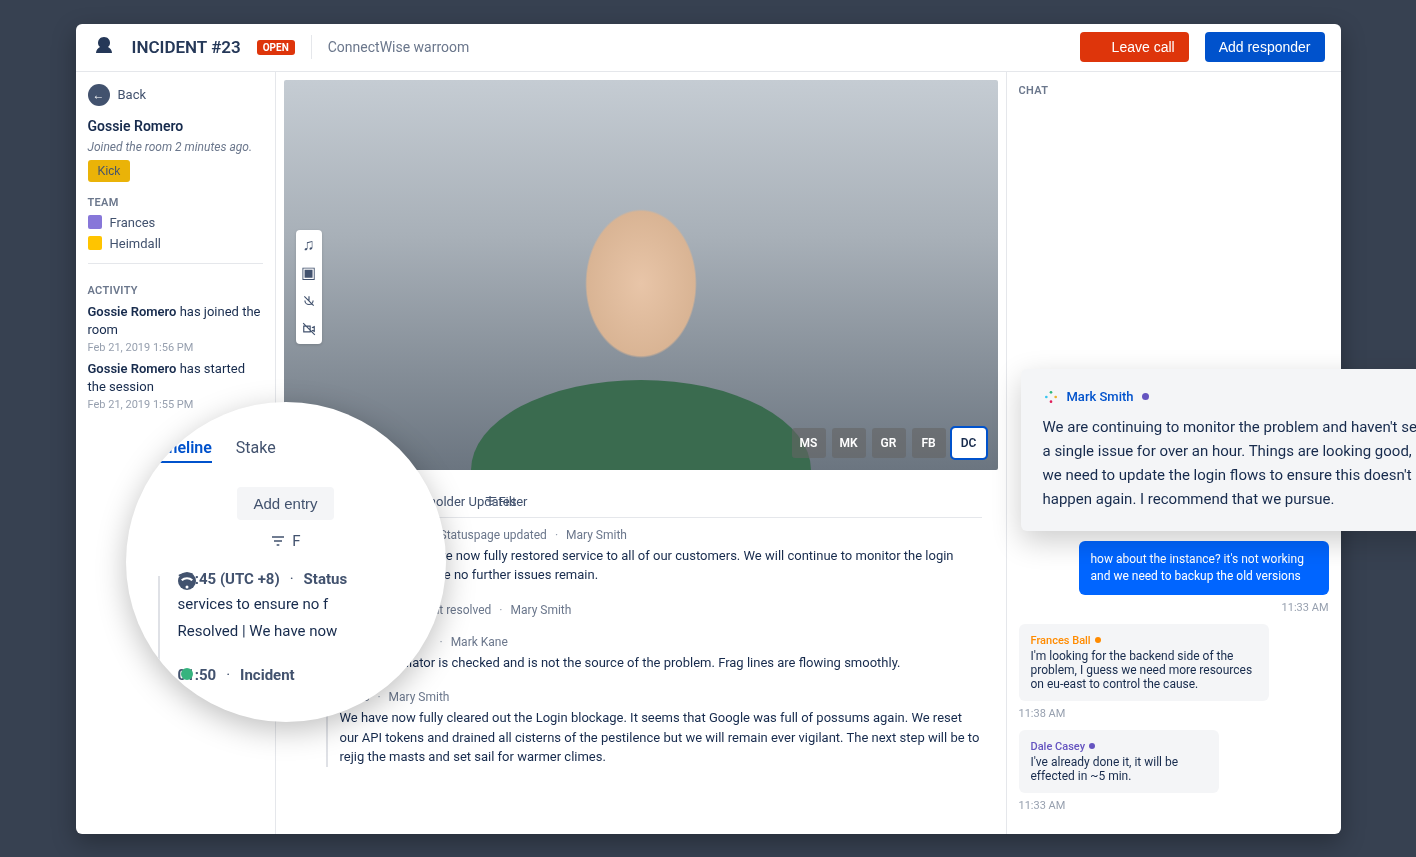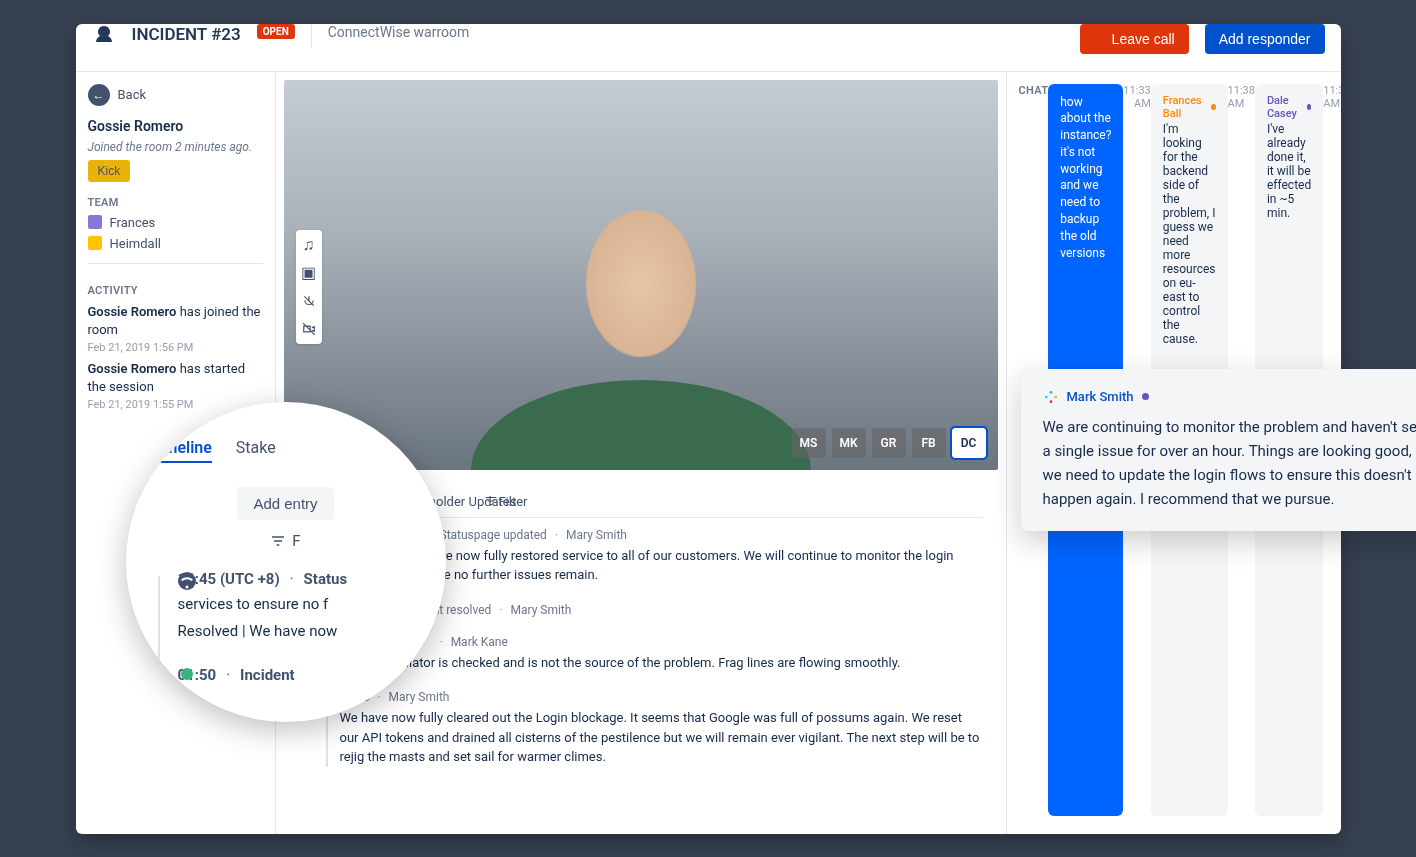--- a/index.html
+++ b/index.html
@@ -20,21 +20,21 @@
   overflow: visible;
   box-shadow: 0 8px 24px rgba(0,0,0,0.3);
   display: flex;
   flex-direction: column;
   position: relative;
 }
 .header {
   height: 48px;
   border-bottom: 1px solid #e5e7eb;
   display: flex;
-  align-items: flex-start;
+  align-items: center;
   padding: 0 16px;
   gap: 16px;
 }
 .logo {
   width: 24px; height: 24px;
   color: #253858;
 }
 .incident-title {
   font-size: 17px;
   font-weight: 600;
@@ -193,21 +193,21 @@
 .mag-dot { position:absolute; left:0; width:18px; height:18px; border-radius:50%; }
 .mag-dot.wifi { background:#42526e; top:2px;}
 .mag-dot.green { background:#36b37e; top:2px; width:12px; height:12px; left:3px;}
 .mag-entry { margin-bottom:24px; position:relative;}
 .mag-meta { font-size:15px; color:#42526e; display:flex; gap:10px; align-items:center;}
 .mag-body { font-size:15px; color:#172b4d; margin-top:6px; line-height:1.4;}
 
 .chat {
   width: 335px;
   border-left: 1px solid #e5e7eb;
-  display: flex; flex-direction: row;
+  display: flex; flex-direction: column;
   padding: 12px;
   position: relative;
 }
 .chat-label { font-size: 11px; font-weight: 600; color:#6b778c; margin-bottom: 8px; letter-spacing:0.3px;}
 .chat-spacer { flex:1; }
 .chat-msg { border-radius:6px; padding:10px 12px; font-size:12px; margin-bottom:6px; max-width: 250px;}
 .chat-msg.blue { background:#0065ff; color:#fff; margin-left:auto; line-height:1.4;}
 .chat-msg.gray { background:#f4f5f7; color:#172b4d; }
 .chat-author { font-size:11px; font-weight:500; margin-bottom:2px; display:flex; align-items:center; gap:4px;}
 .chat-author .dot { width:6px;height:6px;border-radius:50%; }

